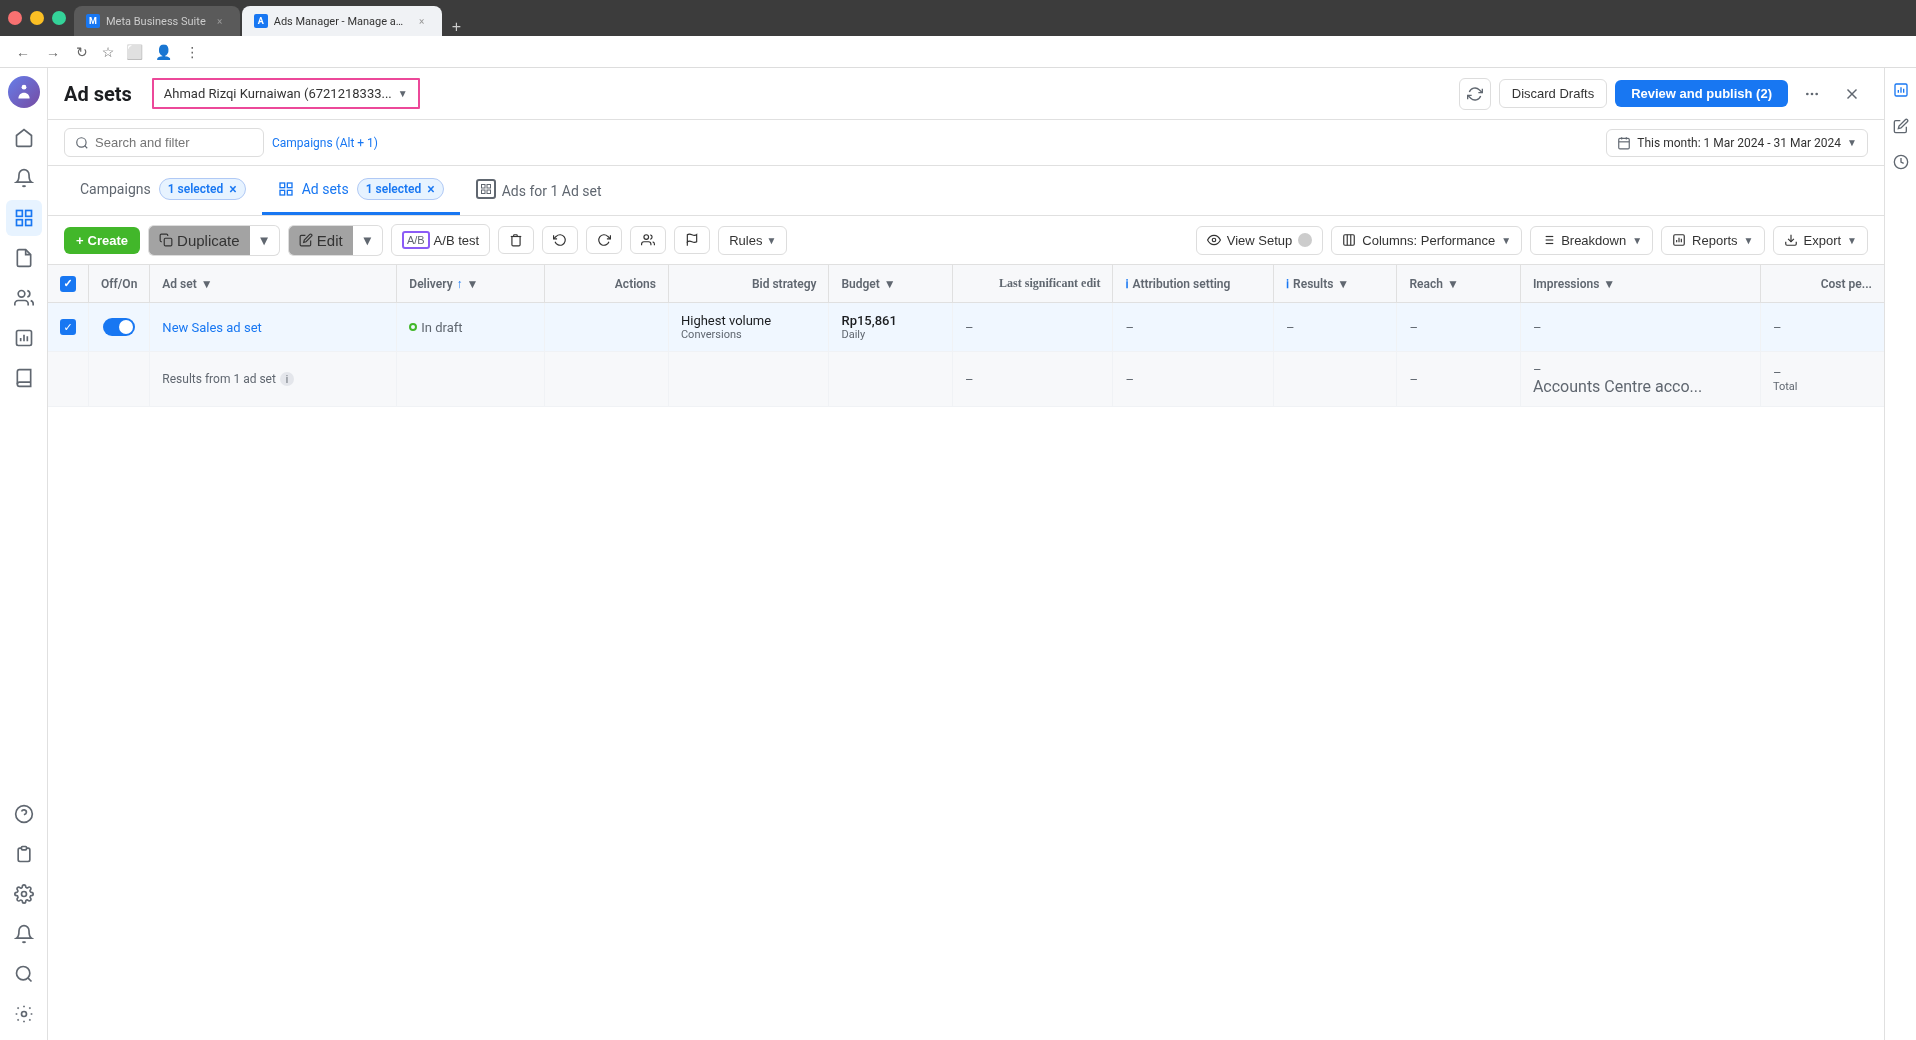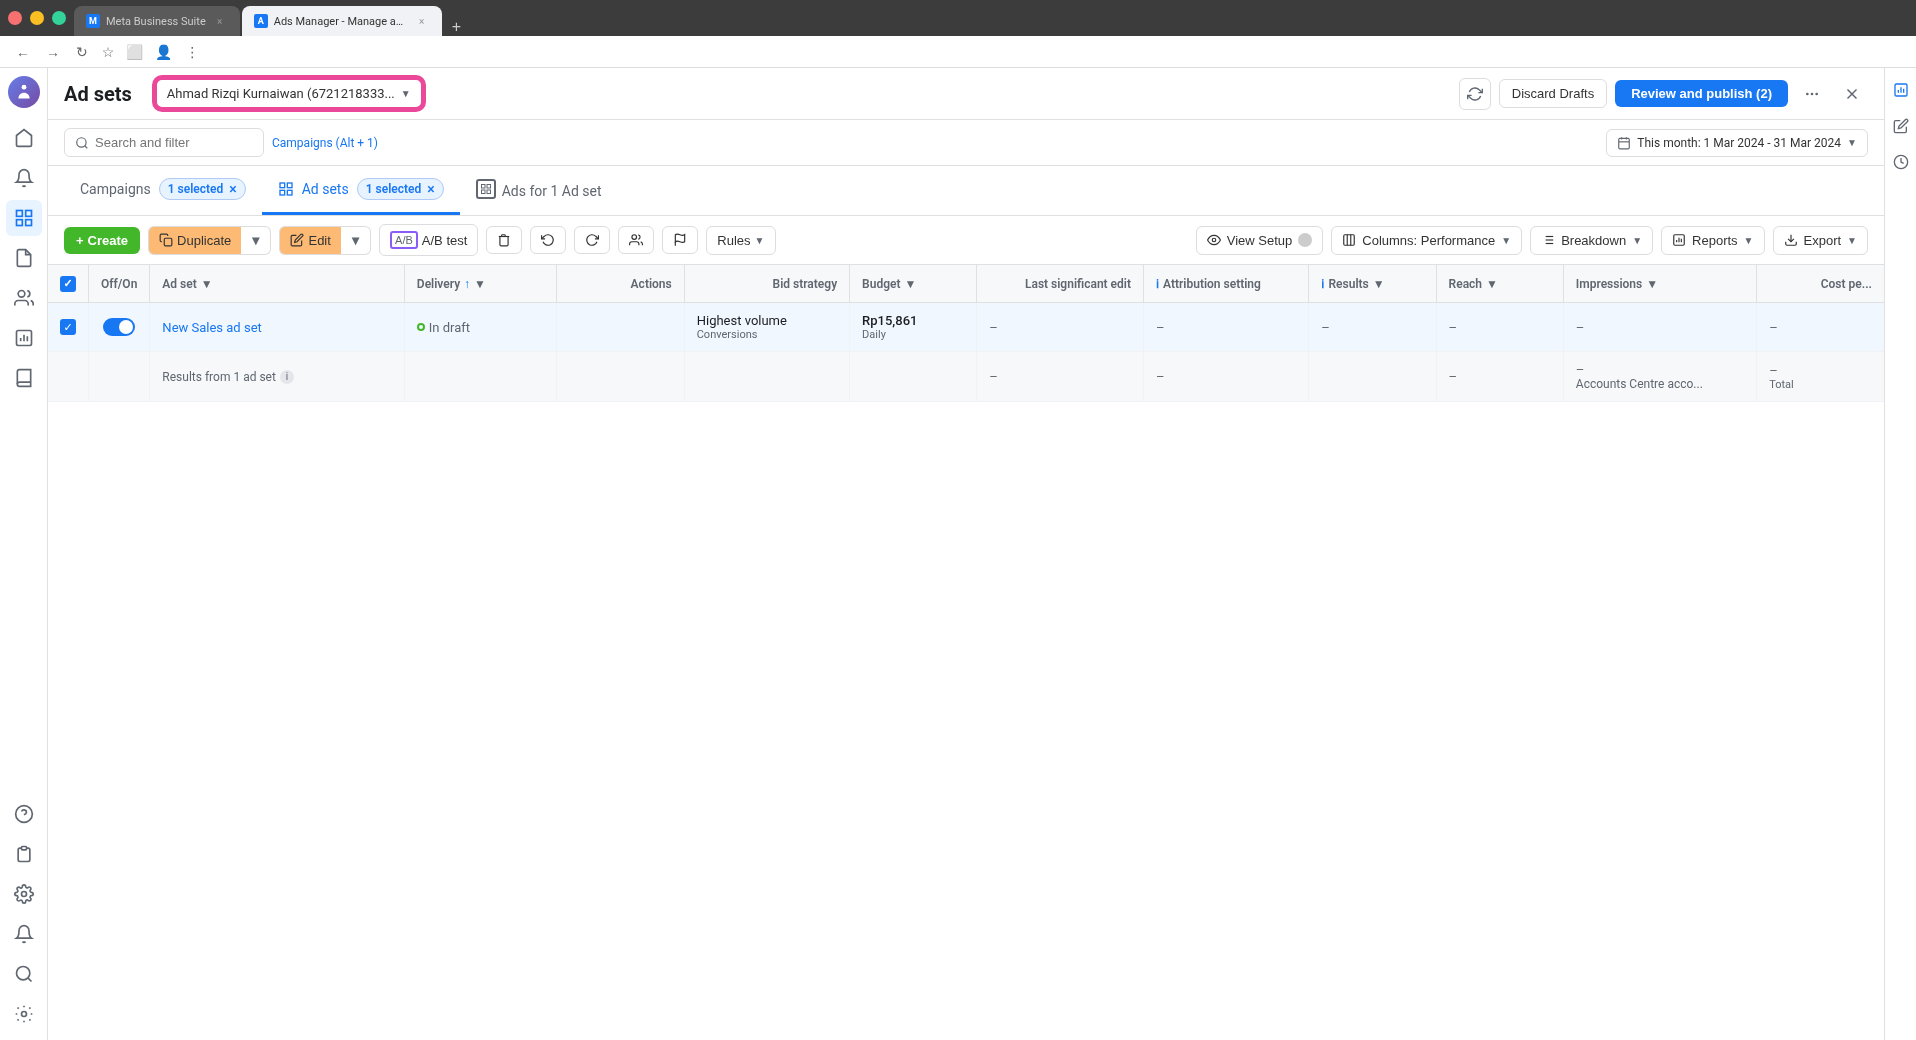--- a/index.html
+++ b/index.html
@@ -40,21 +40,21 @@
     .sidebar-icon.active { color: #1877f2; background: #e7f3ff; }
     .sidebar-spacer { flex: 1; }
     .sidebar-bottom { display: flex; flex-direction: column; align-items: center; gap: 4px; }
 
     
     .main-content { flex: 1; display: flex; flex-direction: column; overflow: hidden; background: #f0f2f5; }
 
     
     .top-bar { background: #fff; border-bottom: 1px solid #e0e0e0; padding: 0 16px; height: 52px; display: flex; align-items: center; gap: 12px; }
     .page-title { font-size: 20px; font-weight: 700; color: #1c1e21; margin-right: 8px; }
-    .account-selector { display: flex; align-items: center; gap: 6px; background: #fff; border: 5px solid #ec4899; border-radius: 10px; padding: 6px 10px; cursor: pointer; font-size: 13px; color: #333; }
+    .account-selector { display: flex; align-items: center; gap: 6px; background: #fff; border: 2px solid #ec4899; border-radius: 1px; padding: 6px 10px; cursor: pointer; font-size: 13px; color: #333; }
     .top-bar-spacer { flex: 1; }
     .top-bar-actions { display: flex; align-items: center; gap: 8px; }
     .refresh-btn { width: 32px; height: 32px; display: flex; align-items: center; justify-content: center; border: 1px solid #ddd; border-radius: 6px; cursor: pointer; background: #fff; color: #606770; }
     .discard-btn { padding: 6px 12px; border: 1px solid #ddd; border-radius: 6px; background: #fff; cursor: pointer; font-size: 13px; color: #333; }
     .review-btn { padding: 6px 16px; background: #1877f2; color: white; border: none; border-radius: 6px; cursor: pointer; font-size: 13px; font-weight: 600; }
     .more-btn { width: 32px; height: 32px; display: flex; align-items: center; justify-content: center; cursor: pointer; color: #606770; font-size: 18px; }
     .close-btn { width: 32px; height: 32px; display: flex; align-items: center; justify-content: center; cursor: pointer; color: #606770; font-size: 20px; }
 
     
     .filter-bar { background: #fff; padding: 8px 16px; border-bottom: 1px solid #e0e0e0; display: flex; align-items: center; gap: 8px; }
@@ -69,21 +69,21 @@
     .selected-badge { display: flex; align-items: center; gap: 4px; background: #e7f3ff; border: 1px solid #b0c9f5; border-radius: 20px; padding: 2px 8px; font-size: 12px; color: #1877f2; font-weight: 600; }
     .selected-badge .x-btn { cursor: pointer; font-size: 14px; color: #1877f2; margin-left: 2px; }
     .nav-tab-icon { display: flex; align-items: center; gap: 6px; }
 
     
     .toolbar { background: #fff; padding: 8px 16px; border-bottom: 1px solid #e0e0e0; display: flex; align-items: center; gap: 8px; }
     .create-btn { display: flex; align-items: center; gap: 4px; padding: 6px 12px; background: #42b72a; color: white; border: none; border-radius: 6px; cursor: pointer; font-size: 13px; font-weight: 600; }
     .tool-btn { display: flex; align-items: center; gap: 4px; padding: 6px 10px; background: #fff; border: 1px solid #ddd; border-radius: 6px; cursor: pointer; font-size: 13px; color: #333; }
     .tool-btn-icon { padding: 6px 8px; background: #fff; border: 1px solid #ddd; border-radius: 0 6px 6px 0; cursor: pointer; color: #606770; border-left: none; }
     .tool-btn-with-arrow { display: flex; }
-    .tool-btn-main { padding: 6px 10px; background: #fdba74; border: 1px solid #ddd; border-radius: 6px 0 0 6px; cursor: pointer; font-size: 13px; color: #333; display: flex; align-items: center; gap: 4px; border-right: none; }
+    .tool-btn-main { padding: 6px 10px; background: #a3a3a3; border: 1px solid #ddd; border-radius: 6px 0 0 6px; cursor: pointer; font-size: 15px; color: #333; display: flex; align-items: center; gap: 4px; border-right: none; }
     .toolbar-spacer { flex: 1; }
     .view-btn { display: flex; align-items: center; gap: 6px; padding: 6px 10px; background: #fff; border: 1px solid #ddd; border-radius: 6px; cursor: pointer; font-size: 13px; color: #333; }
     .view-circle { width: 14px; height: 14px; border-radius: 50%; background: #ccc; }
     .columns-btn { display: flex; align-items: center; gap: 6px; padding: 6px 10px; background: #fff; border: 1px solid #ddd; border-radius: 6px; cursor: pointer; font-size: 13px; color: #333; }
     .breakdown-btn { display: flex; align-items: center; gap: 6px; padding: 6px 10px; background: #fff; border: 1px solid #ddd; border-radius: 6px; cursor: pointer; font-size: 13px; color: #333; }
     .reports-btn { display: flex; align-items: center; gap: 6px; padding: 6px 10px; background: #fff; border: 1px solid #ddd; border-radius: 6px; cursor: pointer; font-size: 13px; color: #333; }
     .export-btn { display: flex; align-items: center; gap: 6px; padding: 6px 10px; background: #fff; border: 1px solid #ddd; border-radius: 6px; cursor: pointer; font-size: 13px; color: #333; }
 
     
     .table-container { flex: 1; overflow-y: auto; background: #fff; margin: 0; }
@@ -512,21 +512,21 @@
             </th>
             <th style="min-width:130px;">
               <span>Bid strategy</span>
             </th>
             <th style="min-width:100px;">
               <div class="th-content">
                 <span>Budget</span>
                 <span class="filter-icon">▼</span>
               </div>
             </th>
-            <th style="min-width:130px;">
+            <th style="min-width:130px;font-family:Liberation Serif, serif;">
               <span>Last significant edit</span>
             </th>
             <th style="min-width:130px;">
               <div class="th-content">
                 <span style="color:#1877f2;">ℹ</span>
                 <span>Attribution setting</span>
               </div>
             </th>
             <th style="min-width:100px;">
               <div class="th-content">
@@ -626,21 +626,21 @@
             <td>
               <span class="dash">–</span>
             </td>
             <td></td>
             <td>
               <span class="dash">–</span>
             </td>
             <td>
               <div>
                 <span class="dash">–</span>
-                <div style="font-size:12px;color:#606770;">Accounts Centre acco...</div>
+                <div style="font-size:16px;color:#606770;">Accounts Centre acco...</div>
               </div>
             </td>
             <td>
               <div>
                 <span class="dash">–</span>
                 <div style="font-size:11px;color:#606770;">Total</div>
               </div>
             </td>
           </tr>
         </tbody>

